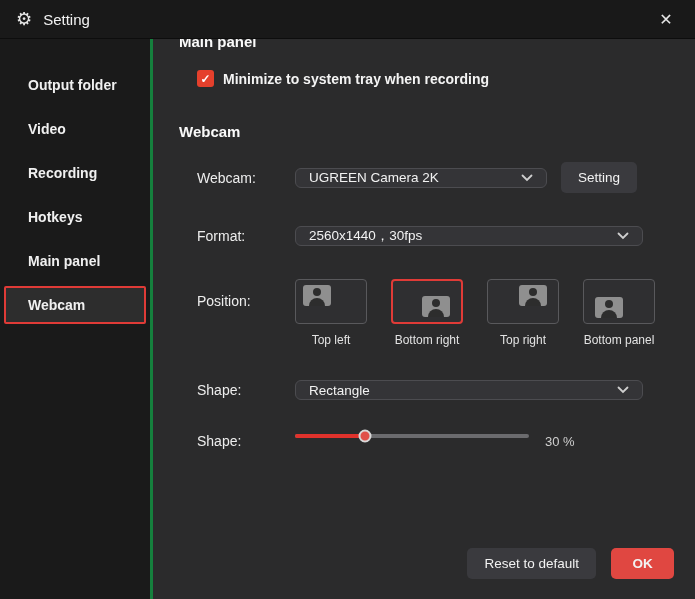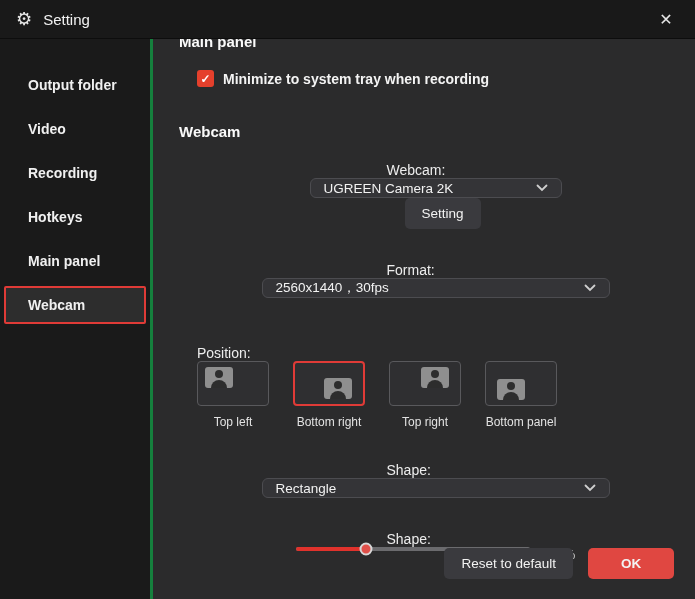--- a/index.html
+++ b/index.html
@@ -42,21 +42,21 @@
   .section-header { font-size:15px; font-weight:700; color:#fafafa; }
   .clipped-top { margin-top:-6px; }
   .check-row { display:flex; align-items:center; margin-top:20px; padding-left:18px; }
   .checkbox {
     width:17px; height:17px; border-radius:3px; background:#e5402c;
     display:flex; align-items:center; justify-content:center;
     font-size:12px; color:#fff; font-weight:700; cursor:pointer; flex-shrink:0;
   }
   .check-label { font-size:14px; font-weight:700; color:#f4f4f4; margin-left:9px; }
   .webcam-header { margin-top:36px; }
-  .row { display:flex; align-items:center; padding-left:18px; margin-top:22px;flex-direction:column; }
+  .row { display:flex; align-items:center; padding-left:18px; margin-top:22px; }
   .row-label { width:98px; font-size:14px; color:#ededed; flex-shrink:0; }
   .row.gap-lg { margin-top:33px; }
   
   .select {
     height:20px; background:#343437; border:1px solid #4c4c50; border-radius:6px;
     display:flex; align-items:center; padding:0 13px; cursor:pointer;
   }
   .select-value { font-size:13.5px; color:#f2f2f2; flex:1; white-space:nowrap; }
   .select .chev { margin-left:10px; display:flex; align-items:center; }
   .w-webcam { width:252px; }
@@ -105,21 +105,21 @@
   }
   .slider-thumb {
     position:absolute; top:50%; width:13px; height:13px; border-radius:50%;
     background:#e0504a; border:2px solid #d8d8d8; transform:translate(-50%,-50%);
     cursor:pointer; box-sizing:border-box;
   }
   .slider-value { font-size:13px; color:#cfcfcf; margin-left:16px; }
   
   .footer { position:absolute; right:21px; bottom:20px; display:flex; gap:15px; }
   .btn.reset { padding:0 17px; }
-  .btn.ok { background:#e04741; font-weight:700; width:86px; }
+  .btn.ok { background:#e04741; font-weight:700; width:63px; }
 </style>
 </head>
 <body>
 
 <div class="titlebar">
   <span class="gear">⚙</span>
   <span class="title">Setting</span>
   <span class="close-btn">✕</span>
 </div>
 

